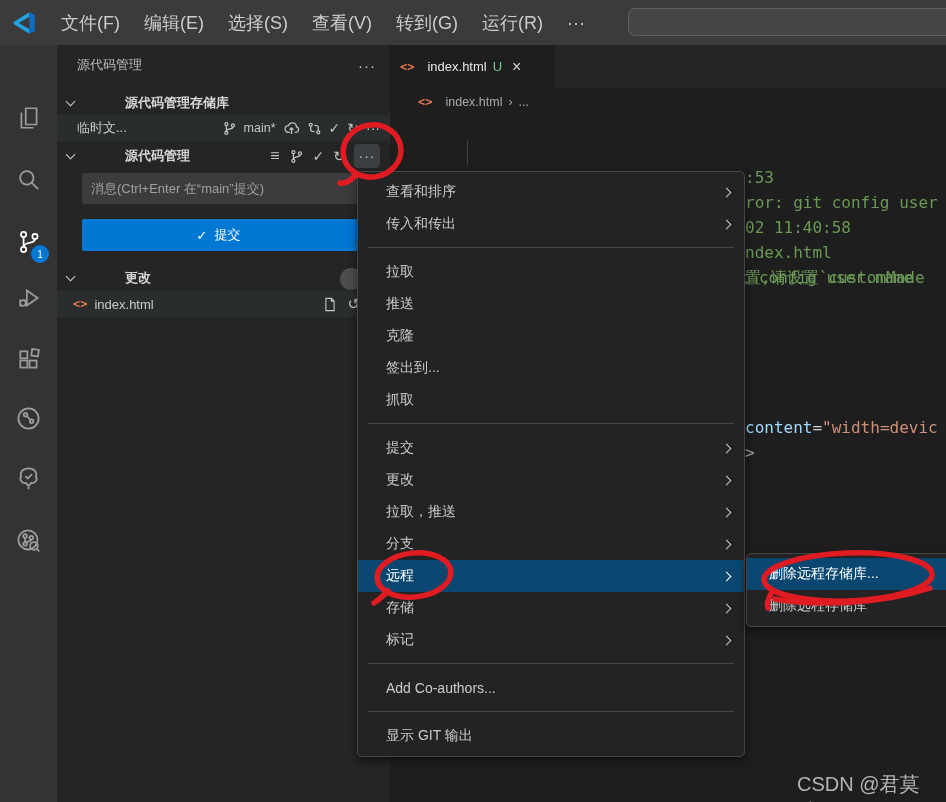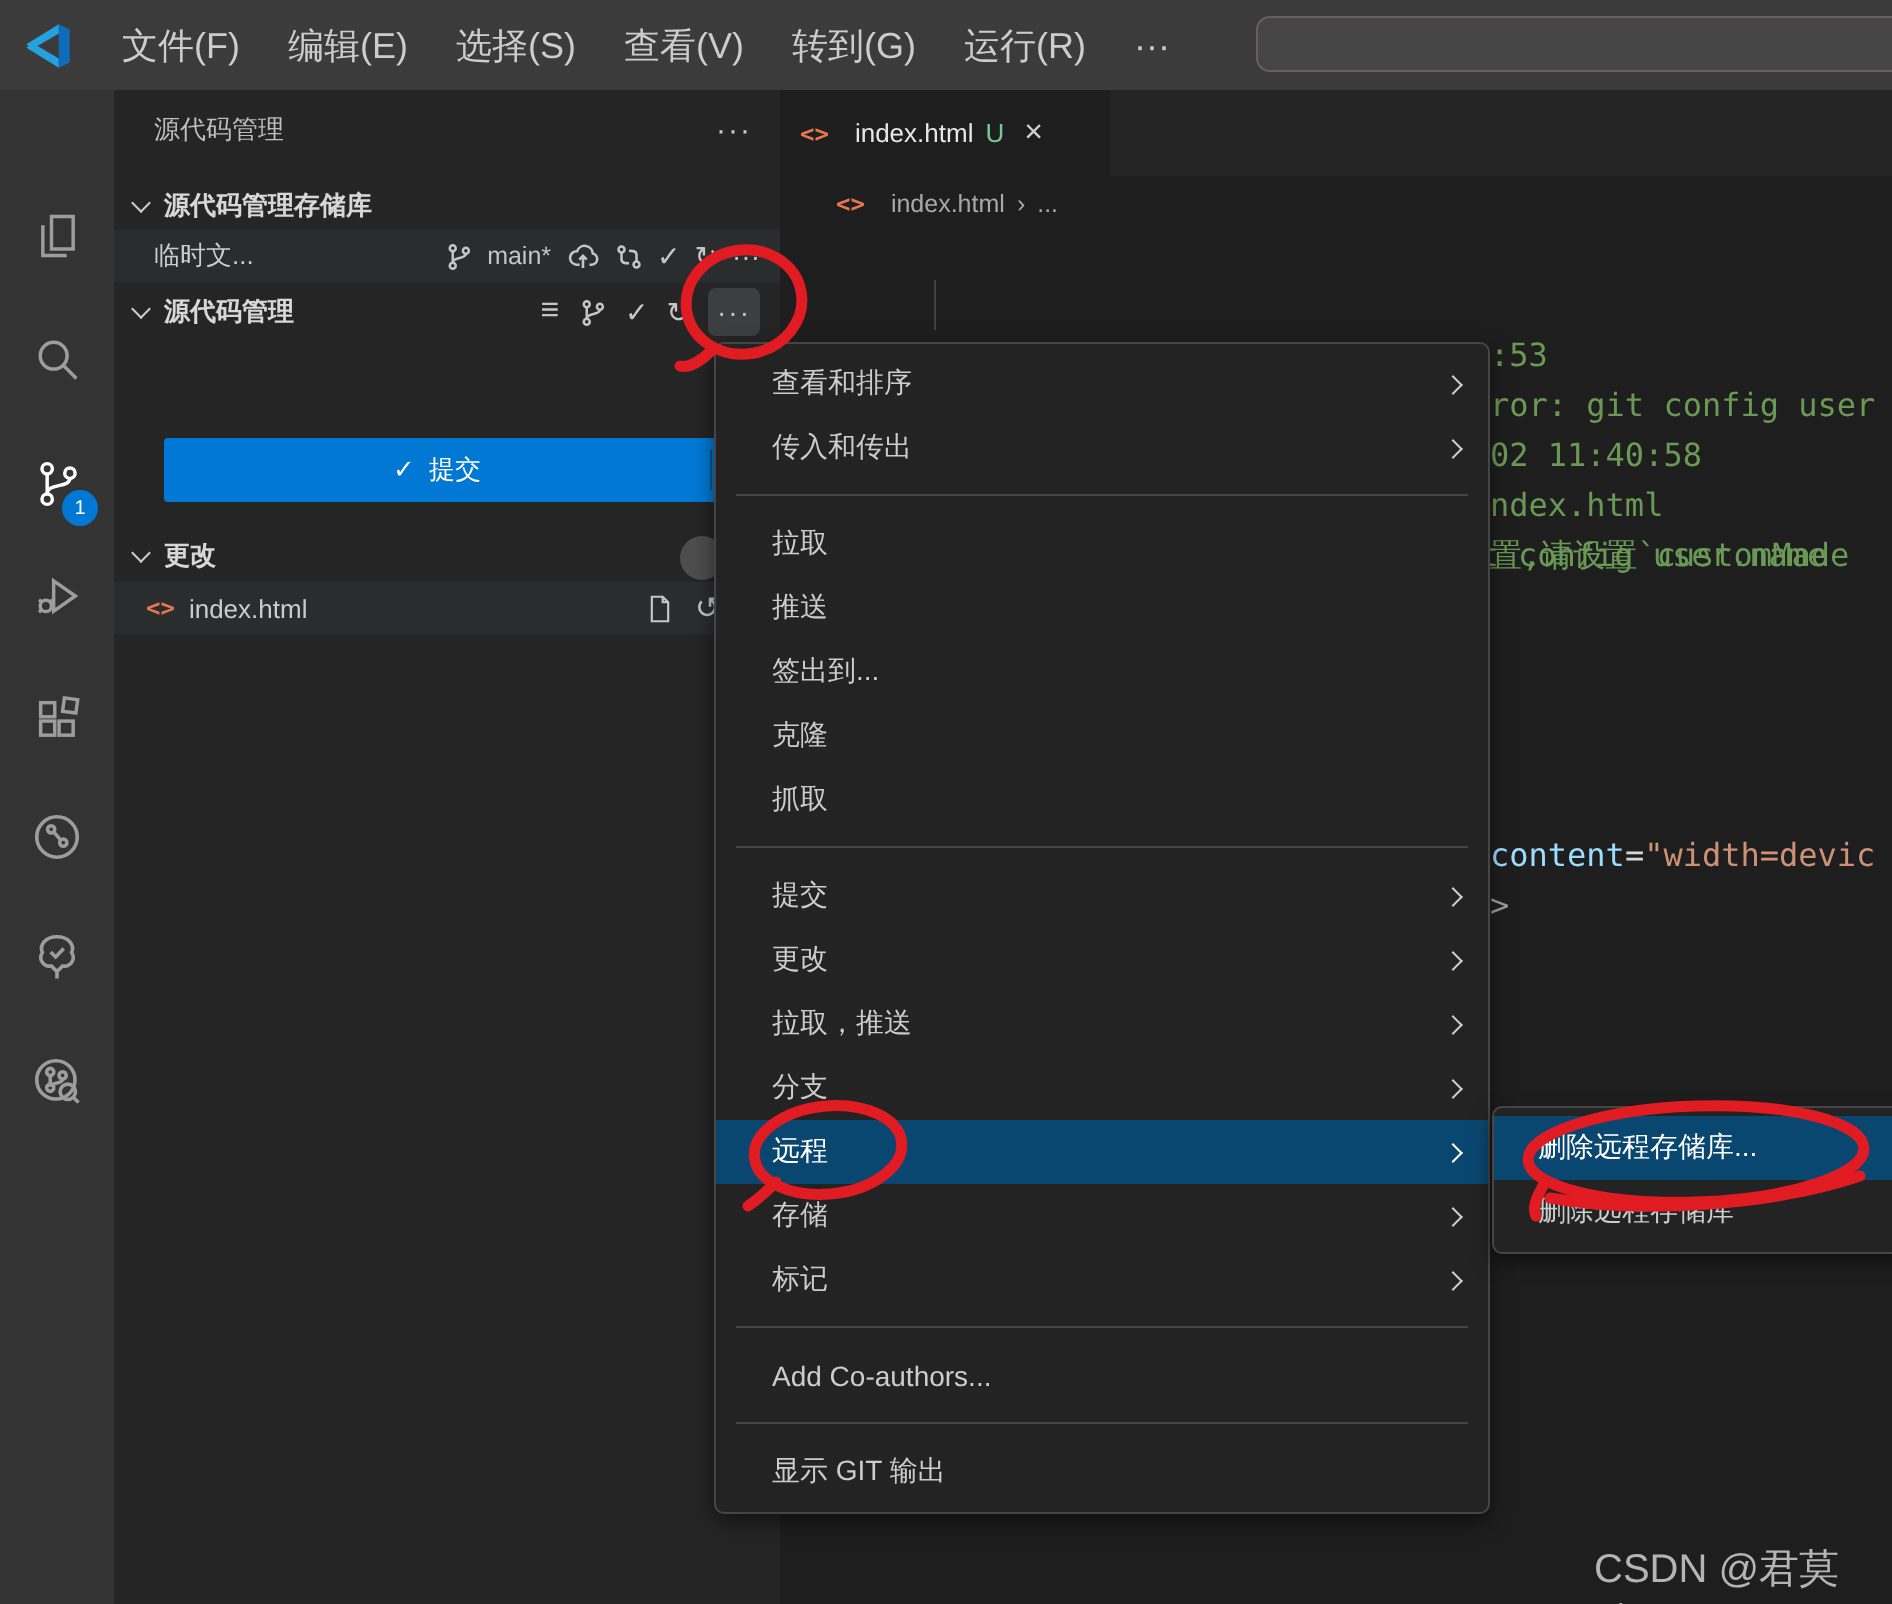--- a/index.html
+++ b/index.html
@@ -27,21 +27,21 @@
     border-radius:50%; background:#0078d4; color:#fff; font-size:10px;
     display:flex; align-items:center; justify-content:center; }
 
   
   .sidebar { position:absolute; left:57px; top:45px; width:333px; height:757px;
     background:#252526; color:#cccccc; z-index:4; }
   .sb-header { position:absolute; left:0; top:0; width:100%; height:40px;
     display:flex; align-items:center; padding:0 14px 0 20px; font-size:13px; color:#bdbdbd; }
   .sb-header .more { margin-left:auto; letter-spacing:1px; color:#cccccc; font-size:15px; }
   .sec-head { position:absolute; width:100%; display:flex; align-items:center;
-    font-size:13px; font-weight:bold; color:#d7d7d7; padding:0 10px 0 6px; }
+    font-size:13px; font-weight:bold; color:#d7d7d7; padding:0 10px 0 6px;gap:43px; }
   .chev-down { width:7px; height:7px; border-right:1.4px solid #cccccc;
     border-bottom:1.4px solid #cccccc; transform:rotate(45deg); margin:0 8px 3px 4px; flex:none; }
   .row-icons { margin-left:auto; display:flex; align-items:center; gap:9px;
     font-size:14px; font-weight:normal; color:#c5c5c5; }
   .repo-row { position:absolute; left:0; top:70px; width:100%; height:26px;
     background:#2a2d2e; display:flex; align-items:center; padding:0 10px 0 20px; font-size:13px; }
   .repo-row .branch-name { font-size:12.5px; }
   .more-box { width:26px; height:24px; border-radius:4px; background:#3c3f41;
     display:flex; align-items:center; justify-content:center; letter-spacing:1px; }
   .commit-input { position:absolute; left:25px; top:128px; width:300px; height:31px;
@@ -246,20 +246,21 @@
           <circle cx="7" cy="19" r="2.4"></circle>
           <circle cx="17.5" cy="7" r="2.4"></circle>
           <path d="M7 7.4 V16.6 M17.5 9.4 C17.5 14 7 11.5 7 16.4"></path>
         </svg>
       <span>✓</span>
       <span>↻</span>
       <span class="more-box">···</span>
     </span>
   </div>
 
+  <input class="commit-input" placeholder="消息(Ctrl+Enter 在“main”提交)" style="">
 
   <div class="commit-btn">
     <span class="commit-main">
       <span>✓</span>
       <span>提交</span>
     </span>
     <span class="commit-split"></span>
     <span class="commit-drop">
         <span class="chev-down-w"></span>
       </span>
@@ -330,24 +331,24 @@
       <span class="arrow"></span>
     </div>
   <div class="msep"></div>
   <div class="mi">
       <span>拉取</span>
     </div>
   <div class="mi">
       <span>推送</span>
     </div>
   <div class="mi">
+      <span>克隆</span>
+    </div>
+  <div class="mi">
       <span>签出到...</span>
-    </div>
-  <div class="mi">
-      <span>克隆</span>
     </div>
   <div class="mi">
       <span>抓取</span>
     </div>
   <div class="msep"></div>
   <div class="mi">
       <span>提交</span>
       <span class="arrow"></span>
     </div>
   <div class="mi">

